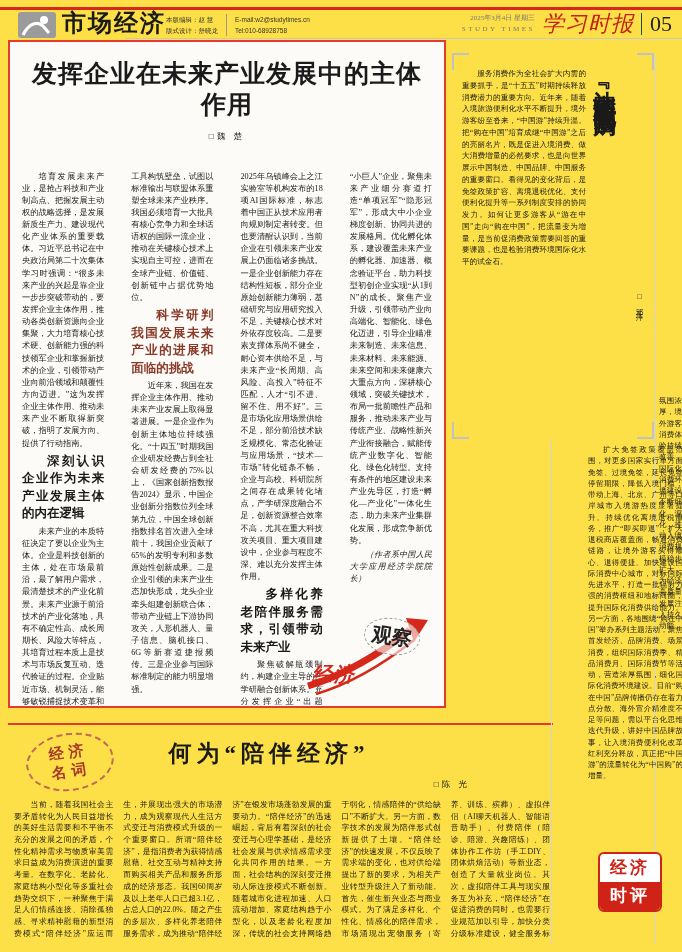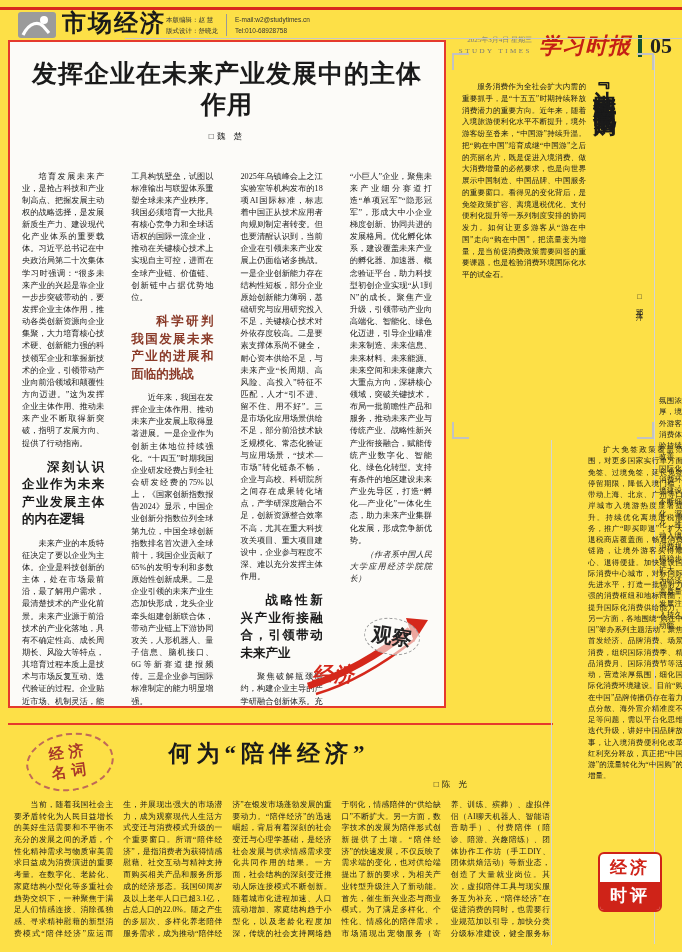--- a/index.html
+++ b/index.html
@@ -7,54 +7,54 @@
         font-family:"Liberation Serif",serif;color:#1a1a1a;}
   
   .topline{position:absolute;top:7px;left:0;width:682px;height:3px;background:#d8281e;}
   .logo{position:absolute;left:18px;top:12px;width:38px;height:26px;}
   .section-title{position:absolute;left:62px;top:7px;font-size:24px;font-weight:bold;
         font-family:"Liberation Sans",sans-serif;letter-spacing:2px;}
   .editor-block{position:absolute;left:166px;top:14px;display:flex;gap:8px;font-size:6.5px;
         color:#333;line-height:1.7;font-family:"Liberation Sans",sans-serif;}
   .editor-col{white-space:nowrap;}
   .editor-sep{border-left:1px solid #999;}
-  .header-right{position:absolute;right:10px;top:9px;display:flex;align-items:center;gap:7px;margin-top:22px;}
+  .header-right{position:absolute;right:10px;top:9px;display:flex;align-items:center;gap:7px;}
   .date-block{text-align:right;font-size:7px;color:#777;line-height:1.6;}
   .date-en{letter-spacing:2.5px;}
-  .masthead{font-size:22px;color:#c42015;font-weight:bold;font-style:italic;letter-spacing:1px;}
-  .pageno{font-size:22px;font-weight:bold;color:#222;border-left:4px solid #14532d;padding-left:8px;line-height:1;}
+  .masthead{font-size:22px;color:#c42015;font-weight:normal;font-style:italic;letter-spacing:1px;}
+  .pageno{font-size:22px;font-weight:normal;color:#222;border-left:1px solid #14532d;padding-left:8px;line-height:1;}
   .header-rule{position:absolute;top:38px;left:125px;right:0;height:1px;background:#c8c8c8;}
   
   .main-box{position:absolute;left:8px;top:40px;width:438px;height:668px;border:2px solid #e53a2d;
         box-sizing:border-box;padding:8px 12px 6px;overflow:hidden;background:#fcfbf8;}
   .main-title{margin:8px 0 10px;text-align:center;font-size:25px;font-weight:bold;letter-spacing:1px;line-height:1.25;}
   .byline{text-align:center;font-size:8.5px;letter-spacing:3px;margin-bottom:28px;color:#222;}
   .cols{display:flex;gap:27px;}
   .col{flex:1;font-size:8.2px;line-height:1.48;text-align:justify;}
   .col p{margin:0 0 2px;text-indent:2em;}
-  .subhead{font-weight:bold;font-size:12.5px;line-height:1.4;margin:9px 0;text-indent:2em;text-align:justify;font-family:Liberation Serif, serif;}
+  .subhead{font-weight:bold;font-size:12.5px;line-height:1.4;margin:3px 0;text-indent:2em;text-align:justify;font-family:Liberation Serif, serif;}
   .subhead.black{color:#1a1a1a;}
   .subhead.red{color:#8a3a28;}
   .note{font-style:italic;font-size:8px;}
   
   .observe{position:absolute;right:10px;bottom:8px;width:132px;height:88px;}
   .observe .w1{position:absolute;left:10px;bottom:10px;font-size:20px;font-weight:bold;
         font-style:italic;color:#d5281b;letter-spacing:2px;}
   .observe .w2{position:absolute;right:14px;top:8px;font-size:20px;font-weight:bold;color:#222;
         border:1px dashed #999;border-radius:50%;padding:4px 7px;transform:rotate(8deg);background:rgba(252,251,248,.6);}
   
   .midrule{position:absolute;left:8px;top:723px;width:545px;height:2px;background:#e53a2d;}
   .vline{position:absolute;width:1px;background:#d4d4d4;}
   
   .corner{position:absolute;width:15px;height:15px;}
   .c-tl{left:452px;top:53px;border-top:2px solid #c2c2c2;border-left:2px solid #c2c2c2;}
   .c-tr{left:637px;top:53px;border-top:2px solid #c2c2c2;border-right:2px solid #c2c2c2;}
   .c-bl{left:452px;top:422px;border-bottom:2px solid #c2c2c2;border-left:2px solid #c2c2c2;}
   .c-br{left:637px;top:422px;border-bottom:2px solid #c2c2c2;border-right:2px solid #c2c2c2;}
-  .right-box-text{position:absolute;left:462px;top:81px;width:124px;height:362px;font-size:7.6px;
+  .right-box-text{position:absolute;left:462px;top:68px;width:124px;height:362px;font-size:7.6px;
         line-height:1.55;text-align:justify;overflow:hidden;}
   .right-box-text p{margin:0;text-indent:2em;}
   .right-title{position:absolute;left:592px;top:72px;height:360px;writing-mode:vertical-rl;
         text-orientation:upright;font-size:23px;font-weight:bold;letter-spacing:2px;line-height:1.1;}
   .right-author{position:absolute;left:634px;top:292px;writing-mode:vertical-rl;text-orientation:upright;
         font-size:7.5px;letter-spacing:2px;color:#222;}
   .right-below{position:absolute;left:588px;top:444px;width:95px;height:502px;font-size:7.5px;
         line-height:1.5;text-align:justify;overflow:hidden;}
   .right-below p{margin:0;text-indent:2em;}
   .right-strip{position:absolute;left:659px;top:395px;width:23px;height:550px;font-size:7.5px;
@@ -123,21 +123,21 @@
         <div class="subhead black">深刻认识企业作为未来产业发展主体的内在逻辑</div>
         <p>未来产业的本质特征决定了要以企业为主体。企业是科技创新的主体，处在市场最前沿，最了解用户需求，最清楚技术的产业化前景。未来产业源于前沿技术的产业化落地，具有不确定性高、成长周期长、风险大等特点，其培育过程本质上是技术与市场反复互动、迭代验证的过程。企业贴近市场、机制灵活，能够敏锐捕捉技术变革和需求变化，在试错迭代中率先发现产业化机会；企业拥有整合资金、人才、数据等创新要素的组织能力，能够把分散的创新资源凝聚为现实生产力。时不我待的国际竞争态势决定了必须依靠企业抢占先机，当前主要发达经济体纷纷通过政策</p>
       </div>
       <div class="col">
         <p style="text-indent:0;">工具构筑壁垒，试图以标准输出与联盟体系重塑全球未来产业秩序。我国必须培育一大批具有核心竞争力和全球话语权的国际一流企业，推动在关键核心技术上实现自主可控，进而在全球产业链、价值链、创新链中占据优势地位。</p>
         <div class="subhead red">科学研判我国发展未来产业的进展和面临的挑战</div>
         <p>近年来，我国在发挥企业主体作用、推动未来产业发展上取得显著进展。一是企业作为创新主体地位持续强化。“十四五”时期我国企业研发经费占到全社会研发经费的75%以上，《国家创新指数报告2024》显示，中国企业创新分指数位列全球第九位，中国全球创新指数排名首次进入全球前十，我国企业贡献了65%的发明专利和多数原始性创新成果。二是企业引领的未来产业生态加快形成，龙头企业牵头组建创新联合体，带动产业链上下游协同攻关，人形机器人、量子信息、脑机接口、6G等新赛道捷报频传。三是企业参与国际标准制定的能力明显增强。</p>
       </div>
       <div class="col">
         <p style="text-indent:0;">2025年乌镇峰会上之江实验室等机构发布的18项AI国际标准，标志着中国正从技术应用者向规则制定者转变。但也要清醒认识到，当前企业在引领未来产业发展上仍面临诸多挑战。一是企业创新能力存在结构性短板，部分企业原始创新能力薄弱，基础研究与应用研究投入不足，关键核心技术对外依存度较高。二是要素支撑体系尚不健全，耐心资本供给不足，与未来产业“长周期、高风险、高投入”特征不匹配，人才“引不进、留不住、用不好”。三是市场化应用场景供给不足，部分前沿技术缺乏规模化、常态化验证与应用场景，“技术—市场”转化链条不畅，企业与高校、科研院所之间存在成果转化堵点，产学研深度融合不足，创新资源整合效率不高，尤其在重大科技攻关项目、重大项目建设中，企业参与程度不深、难以充分发挥主体作用。</p>
-        <div class="subhead black">战略性新兴产业衔接融合，引领带动未来产业</div>
+        <div class="subhead black">多样化养老陪伴服务需求，引领带动未来产业</div>
         <p>聚焦破解瓶颈制约，构建企业主导的产学研融合创新体系。充分发挥企业“出题人”“阅卷人”作用，支持领军企业牵头组建体系化、任务型创新联合体，完善“揭榜挂帅”“赛马”等机制，让更多创新资源向企业集聚，梯度培育科技领军企业和专精特新</p>
       </div>
       <div class="col">
         <p style="text-indent:0;">“小巨人”企业，聚焦未来产业细分赛道打造“单项冠军”“隐形冠军”，形成大中小企业梯度创新、协同共进的发展格局。优化孵化体系，建设覆盖未来产业的孵化器、加速器、概念验证平台，助力科技型初创企业实现“从1到N”的成长。聚焦产业升级，引领带动产业向高端化、智能化、绿色化迈进，引导企业瞄准未来制造、未来信息、未来材料、未来能源、未来空间和未来健康六大重点方向，深耕核心领域，突破关键技术，布局一批前瞻性产品和服务，推动未来产业与传统产业、战略性新兴产业衔接融合，赋能传统产业数字化、智能化、绿色化转型。支持有条件的地区建设未来产业先导区，打造“孵化—产业化”一体化生态，助力未来产业集群化发展，形成竞争新优势。</p>
         <p class="note">（作者系中国人民大学应用经济学院院长）</p>
       </div>
     </div>
 
     <div class="observe">
       <svg width="132" height="88" viewBox="0 0 132 88">

